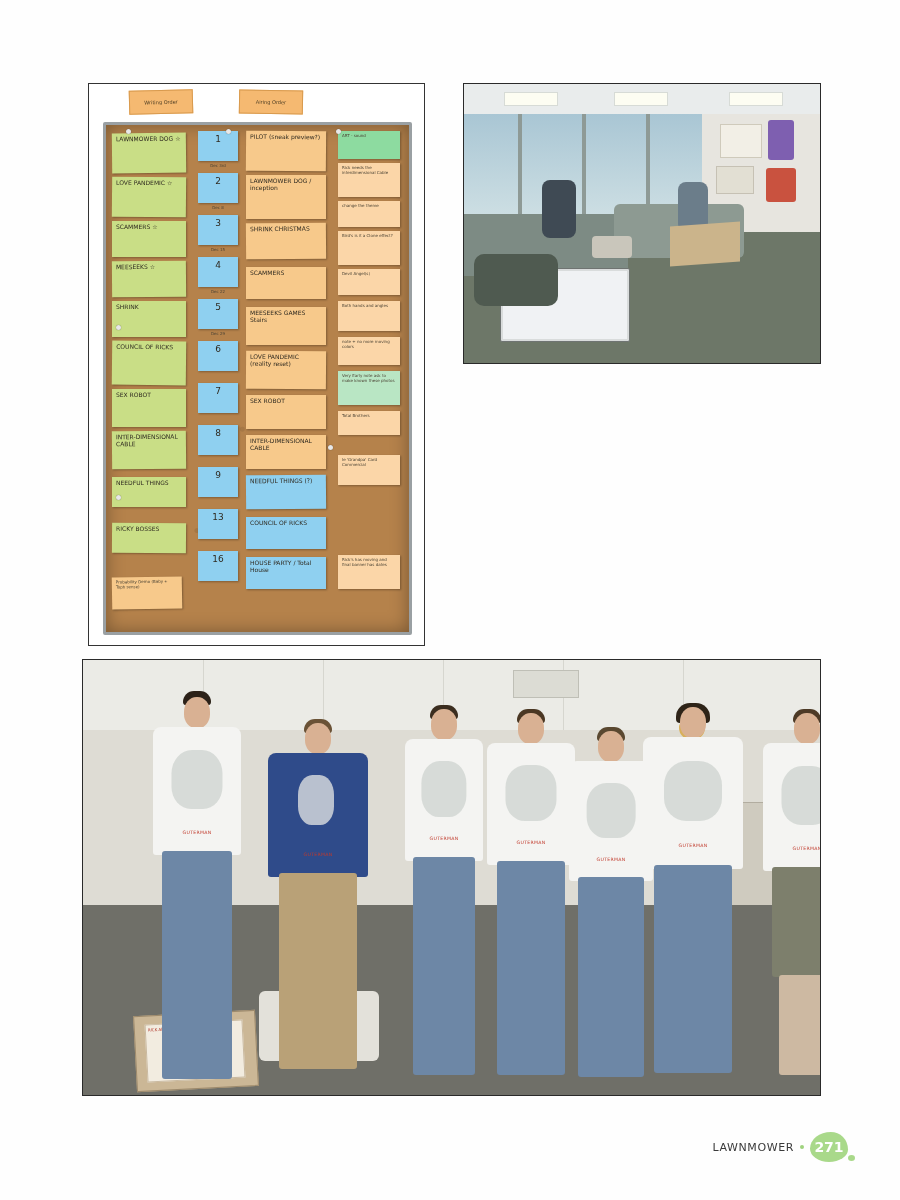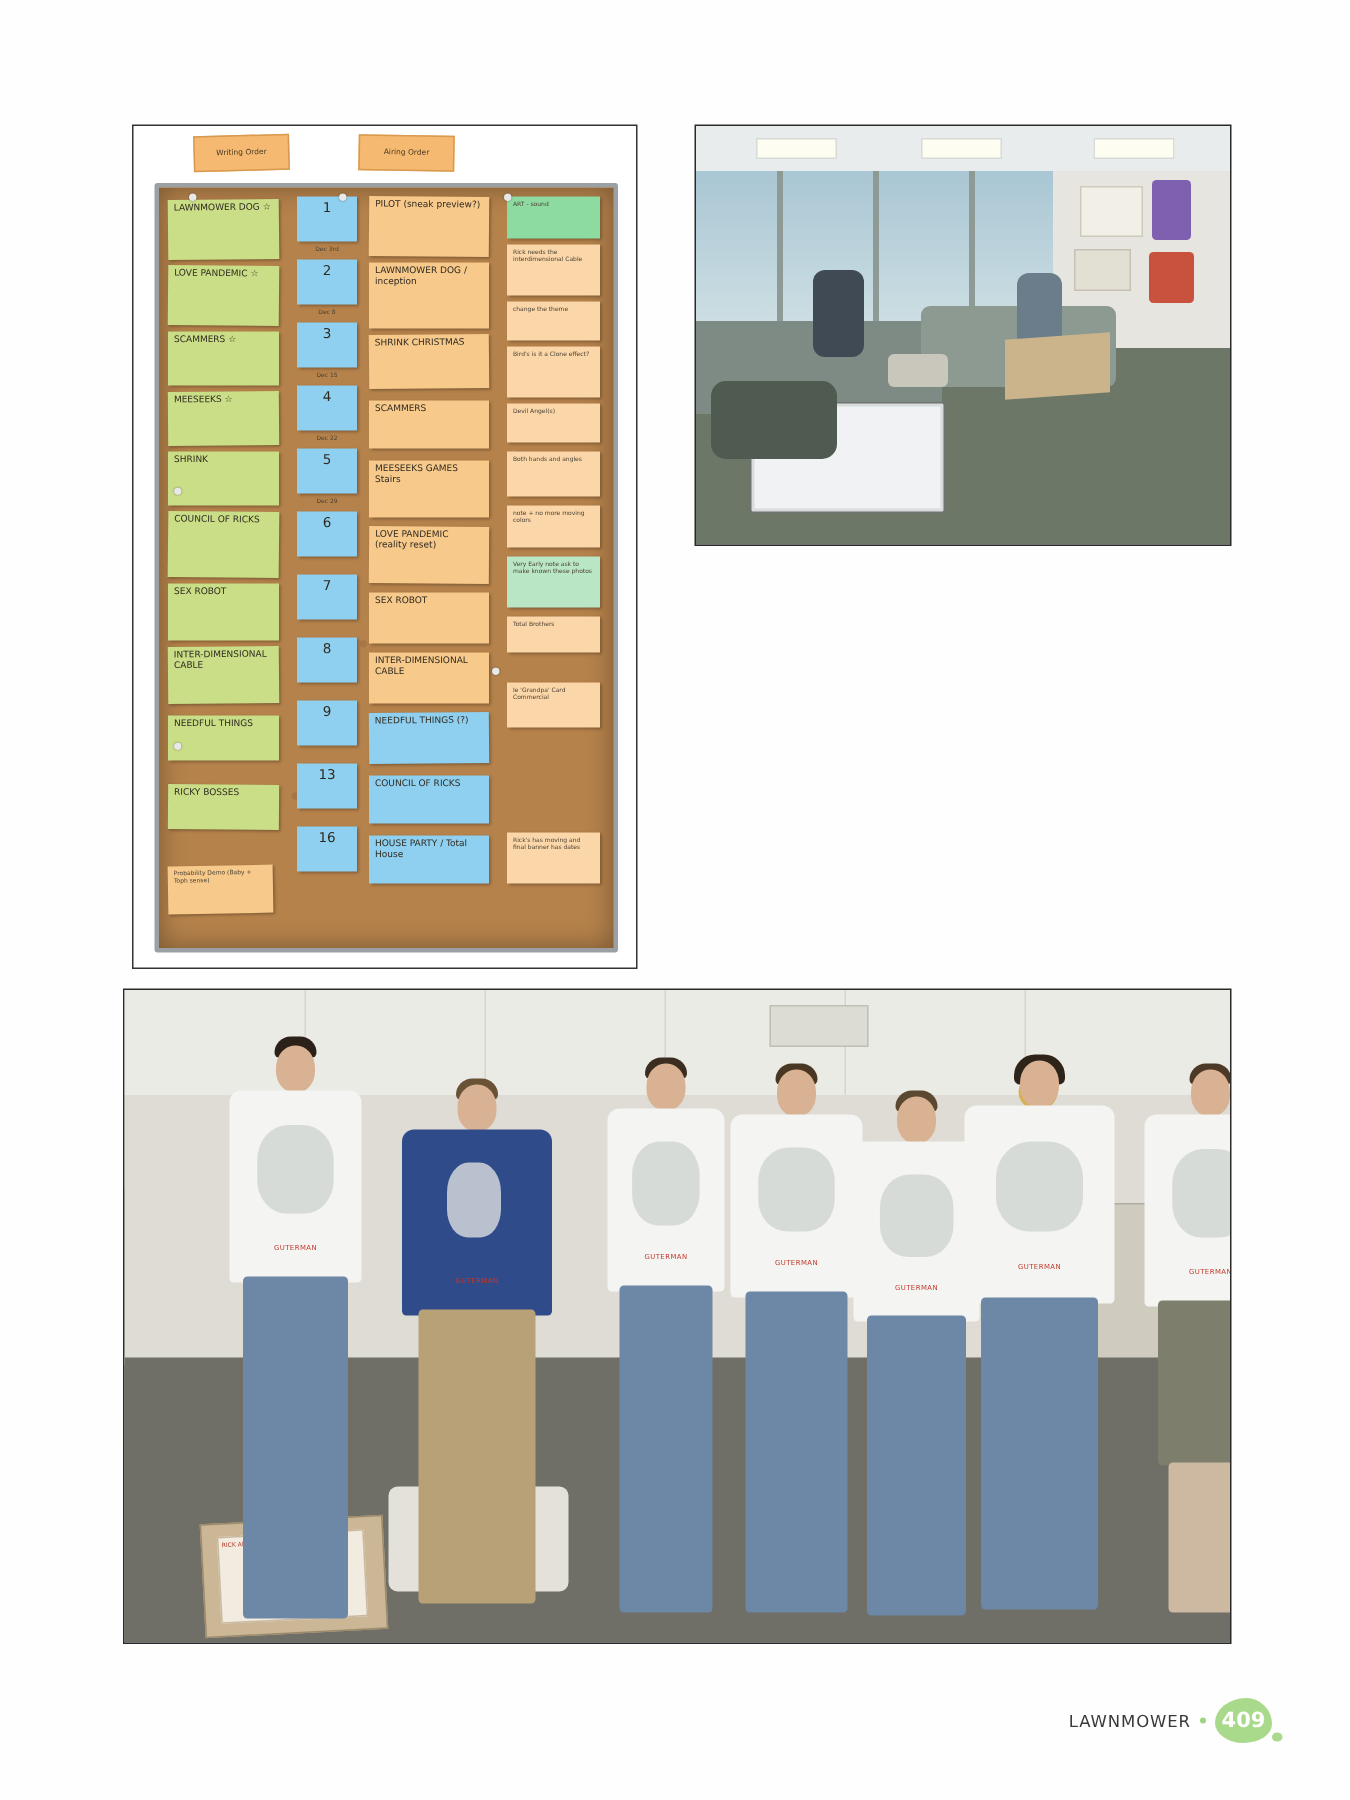--- a/index.html
+++ b/index.html
@@ -498,17 +498,17 @@
       </div>
       <div class="legs shorts" style="top:164px;width:70px;height:110px"></div>
       <div class="legs" style="top:272px;width:56px;height:100px;background:#cdb9a2"></div>
     </div>
   </div>
 
   <div id="footer">
     <span class="label">LAWNMOWER</span>
     <span class="dot"></span>
     <span class="blob">
-      <span class="pagenum">409</span>
+      <span class="pagenum">271</span>
     </span>
   </div>
 
 </div>
 
 </body></html>

